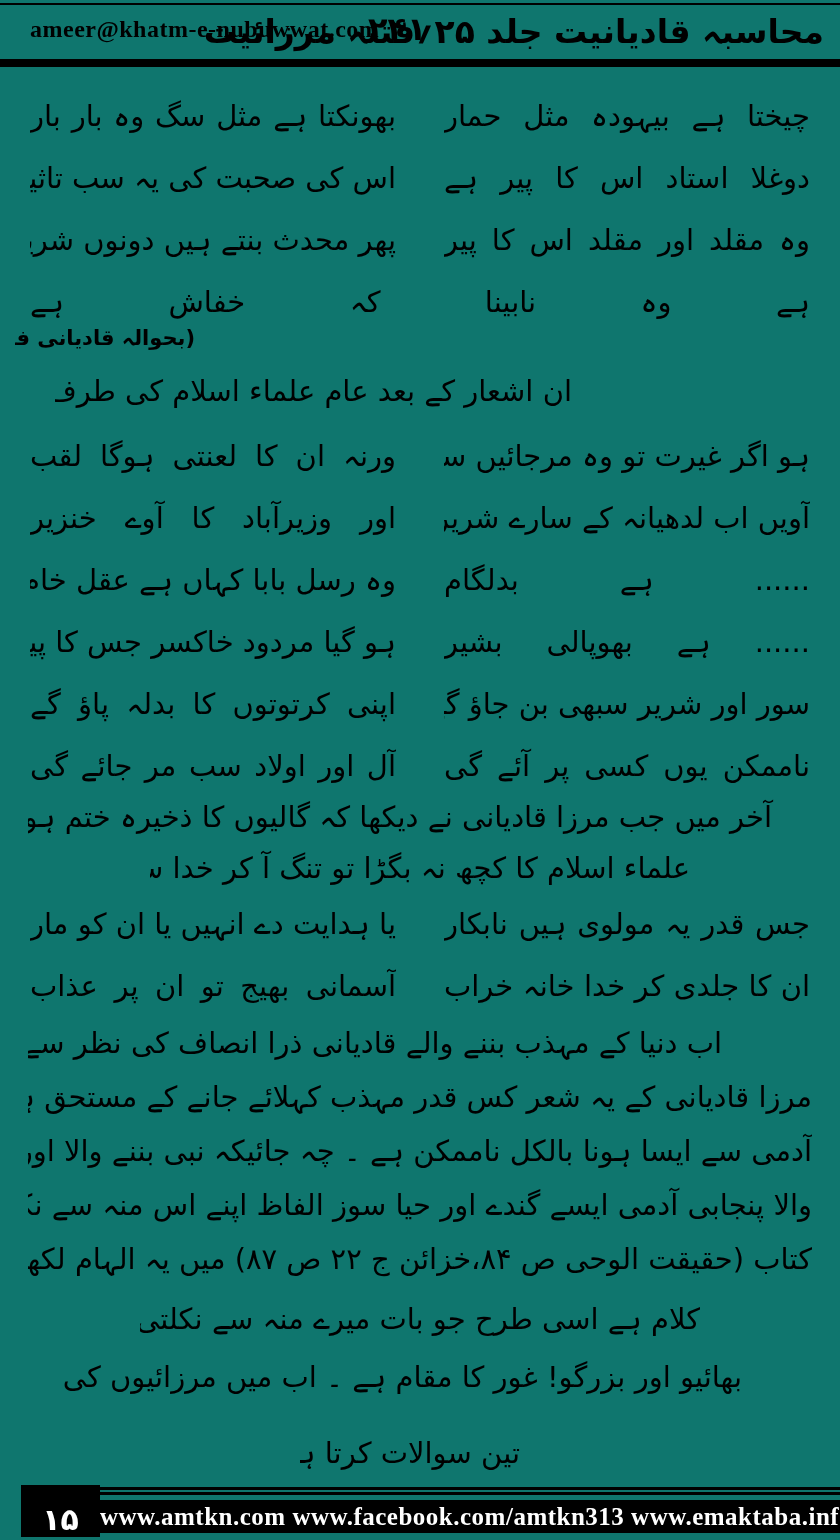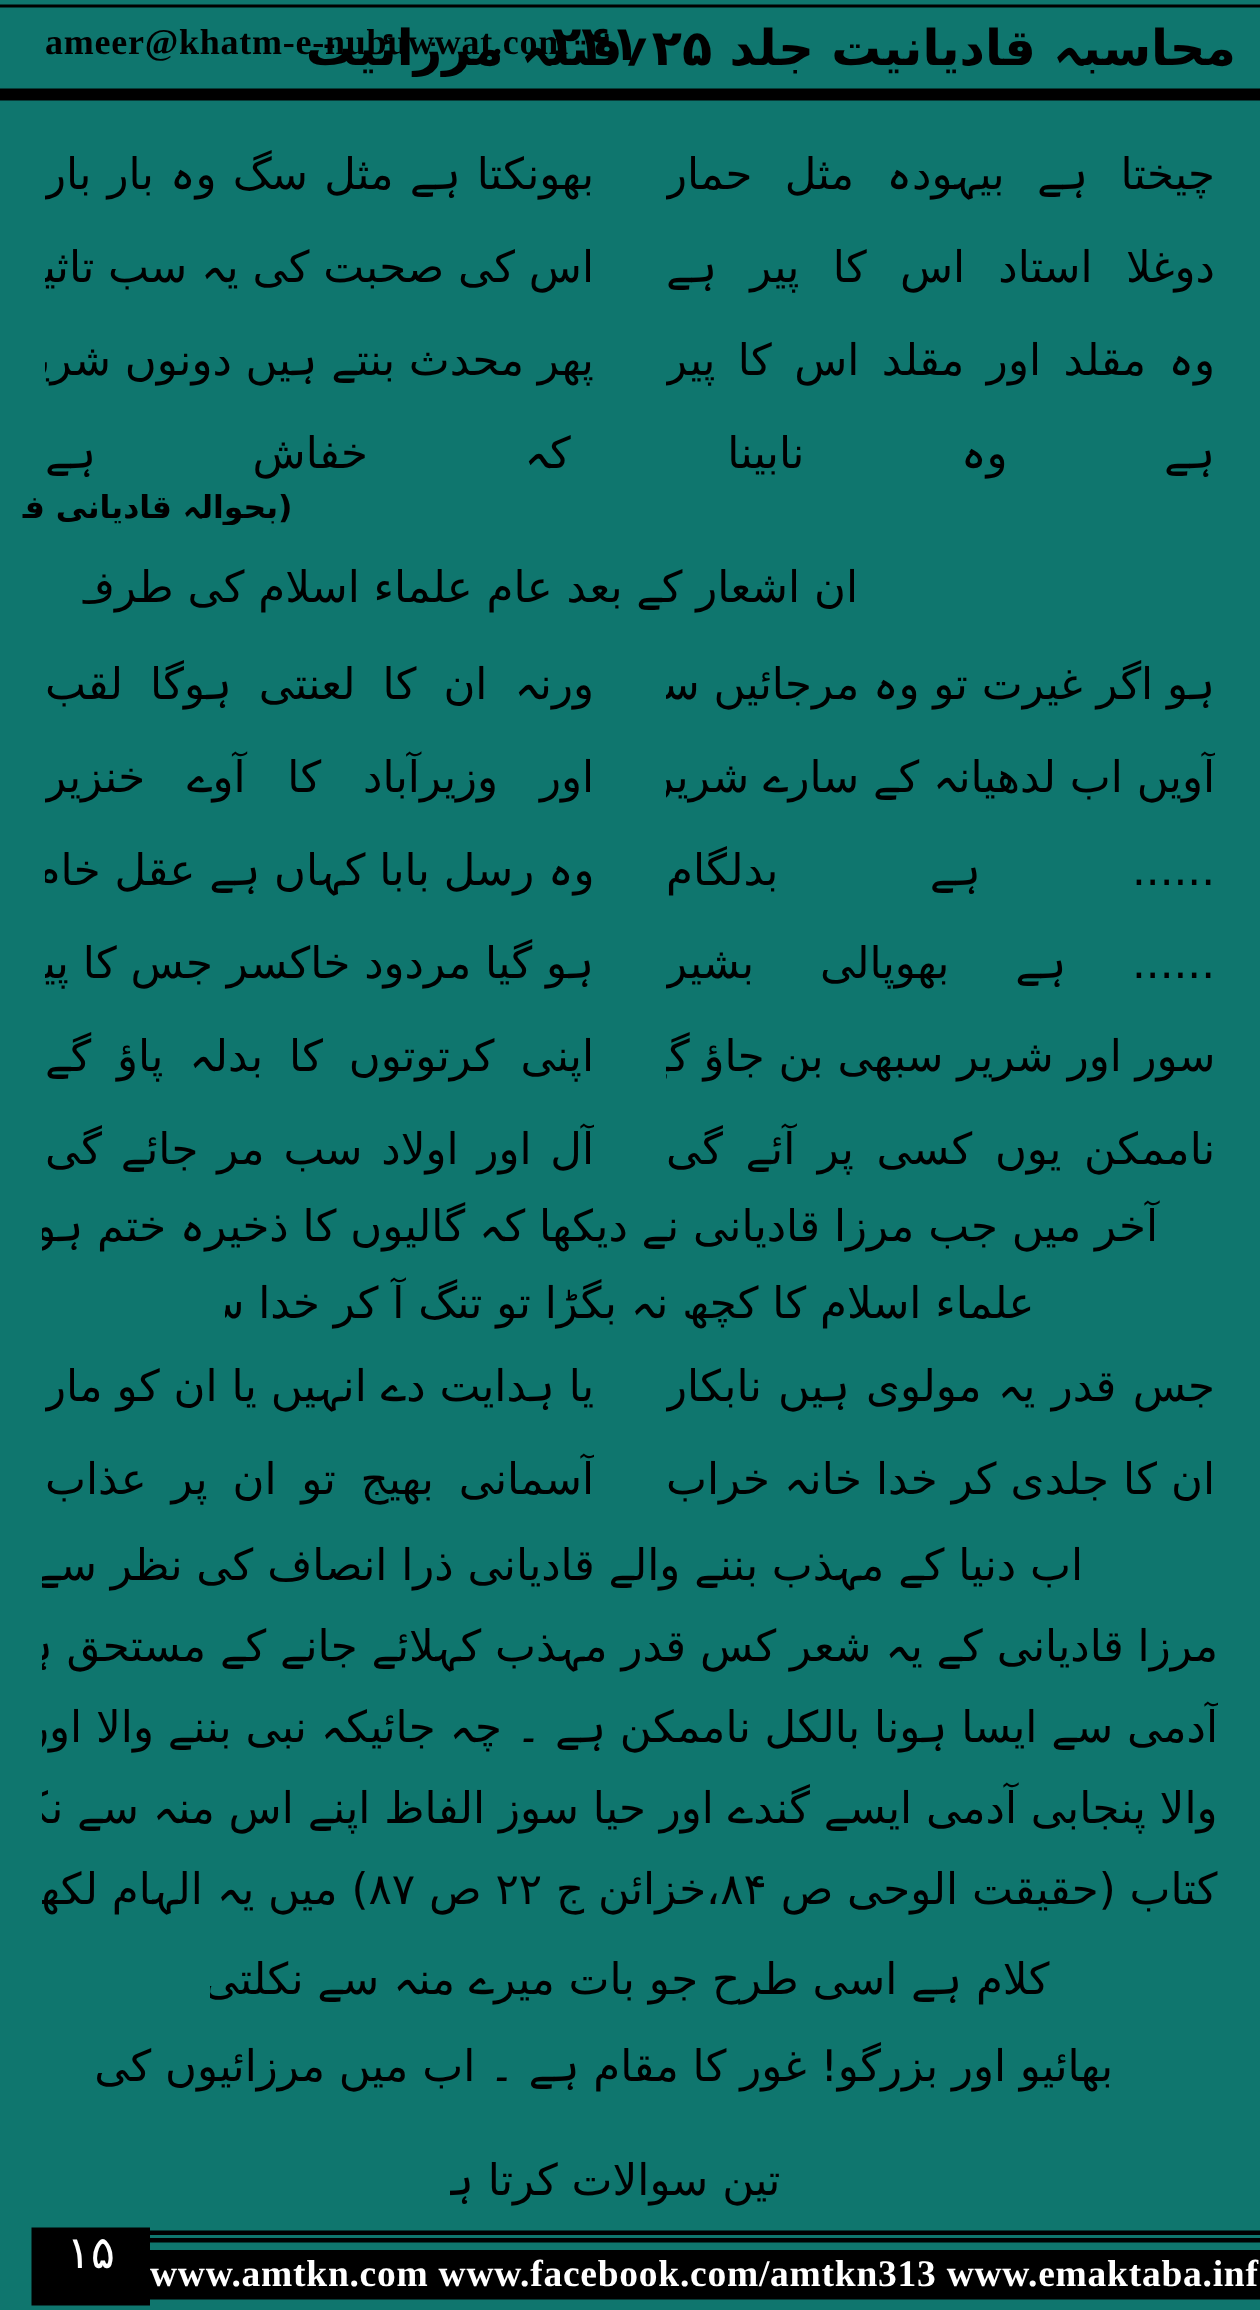--- a/index.html
+++ b/index.html
@@ -51,22 +51,22 @@
   .citation {
     position:absolute; left:15px; top:326px; width:180px;
     direction:rtl; font-size:21px; font-weight:bold; text-align:left;
     font-family:"DejaVu Sans",sans-serif; white-space:nowrap; overflow:hidden;
   }
 
   
   .footer-pagebox {
     position:absolute; left:21px; top:1485px; width:79px; height:52px;
     background:#000; color:#fff;
-    display:flex; align-items:flex-start; justify-content:center;
-    font-size:30px; font-weight:normal; direction:rtl;
+    display:flex; align-items:flex-end; justify-content:center;
+    font-size:30px; font-weight:bold; direction:rtl;
     font-family:"DejaVu Sans",sans-serif;
   }
   .footer-rule-a { position:absolute; left:100px; width:740px; top:1487px; height:3px; background:#000; }
   .footer-rule-b { position:absolute; left:100px; width:740px; top:1492px; height:3px; background:#000; }
   .footer-bar {
     position:absolute; left:100px; width:740px; top:1500px; height:33px;
     background:#000; color:#fff; text-align:center;
     font-weight:bold; font-size:25px; line-height:33px;
     letter-spacing:0.5px; white-space:nowrap; overflow:hidden;
   }

